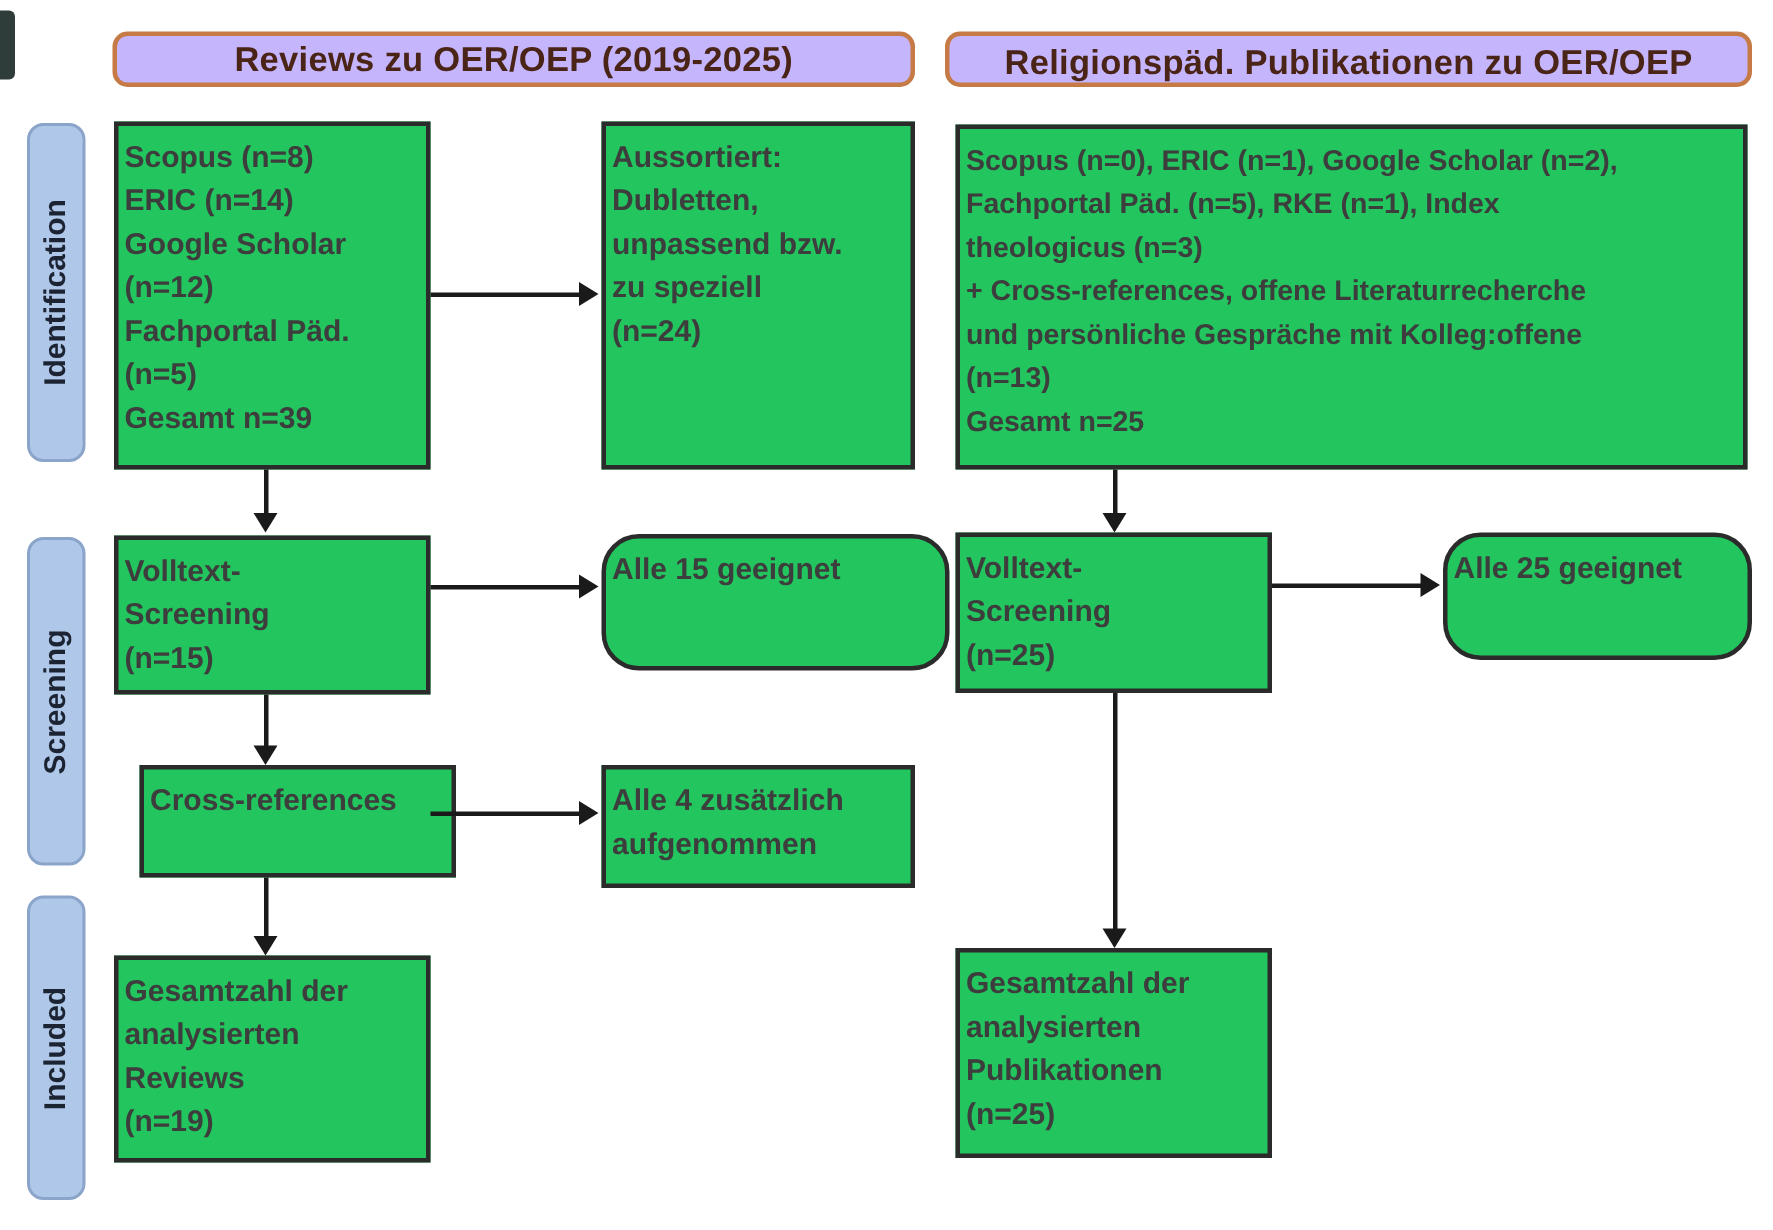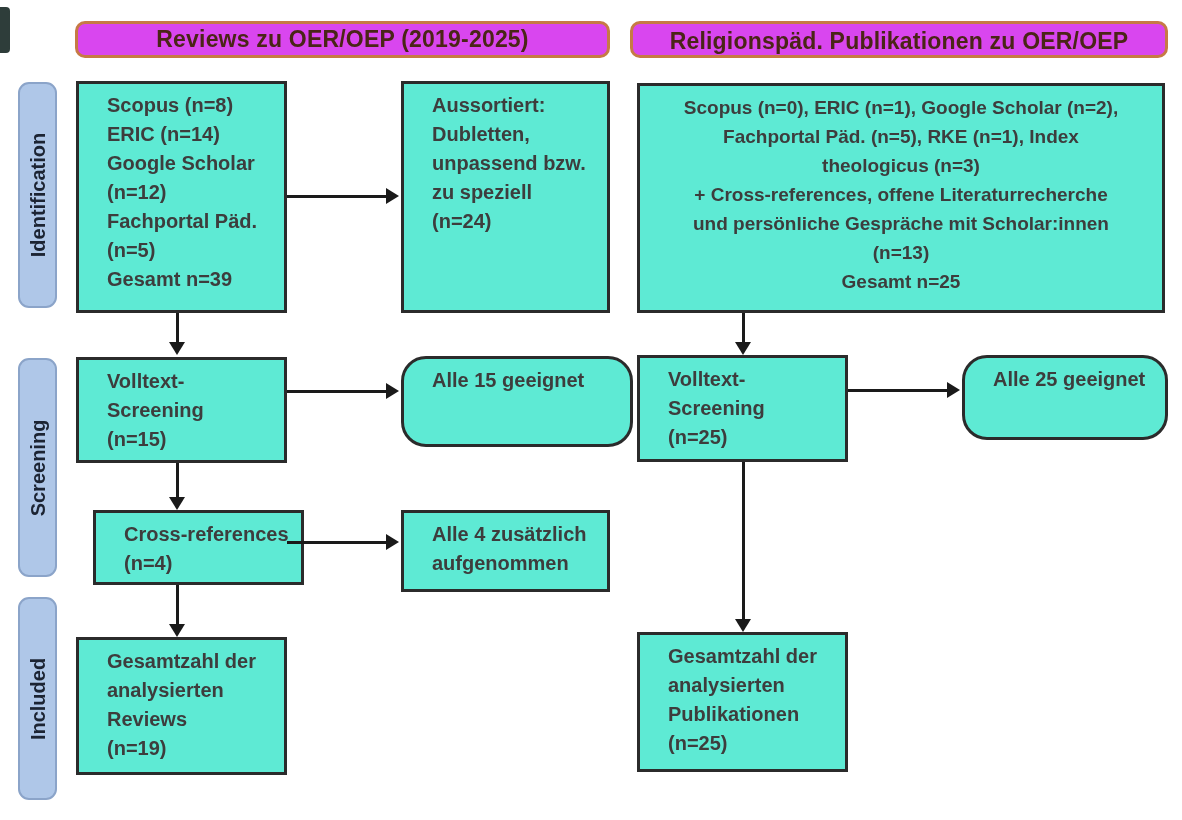--- a/index.html
+++ b/index.html
@@ -3,43 +3,43 @@
 <meta charset="utf-8">
 <style>
   html,body { margin:0; padding:0; background:#ffffff; }
   #stage {
     position:relative; width:1182px; height:820px; background:#ffffff;
     font-family:"Liberation Sans", sans-serif; overflow:hidden;
   }
   
   .phase-header {
     position:absolute; box-sizing:border-box;
-    background:#d946ef; border:3px solid #c67a45; border-radius:10px;
+    background:#c4b5fd; border:3px solid #c67a45; border-radius:10px;
     color:#4a2517; font-size:23px; font-weight:bold;
     display:flex; align-items:center; justify-content:center;
     letter-spacing:.2px; white-space:nowrap;
   }
   
   .stage-pill {
     position:absolute; box-sizing:border-box;
     background:#afc7e8; border:2.5px solid #8ba4c9; border-radius:11px;
   }
   .stage-pill .vtext {
     position:absolute; top:50%; left:50%;
     transform:translate(-50%,-50%) rotate(-90deg);
     white-space:nowrap; color:#1c2433; font-size:20px; font-weight:bold;
   }
   
   .fbox {
     position:absolute; box-sizing:border-box;
-    background:#5eead4; border:3px solid #2b2b2b;
+    background:#22c55e; border:3px solid #2b2b2b;
     color:#3d3d3d; font-size:20px; font-weight:bold; line-height:29px;
-    padding:7px 28px; white-space:nowrap;
+    padding:7px 4px; white-space:nowrap;
   }
-  .fbox.wide { font-size:19px;text-align:center; }
+  .fbox.wide { font-size:19px; }
   
   .arrow { position:absolute; }
   .shaft-v { position:absolute; width:3px; background:#1a1a1a; }
   .shaft-h { position:absolute; height:3px; background:#1a1a1a; }
   .head-down {
     position:absolute; width:0; height:0;
     border-left:8px solid transparent; border-right:8px solid transparent;
     border-top:13px solid #1a1a1a;
   }
   .head-right {
@@ -96,39 +96,38 @@
   <div class="fbox" style="left:76px; top:357px; width:211px; height:106px;">
       <div>Volltext-</div>
       <div>Screening</div>
       <div>(n=15)</div>
     </div>
   <div class="fbox" style="left:401px; top:356px; width:232px; height:91px;border-radius:25px;">
       <div>Alle 15 geeignet</div>
     </div>
   <div class="fbox" style="left:76px; top:510px; width:211px; height:75px;margin-left:17px;">
       <div>Cross-references</div>
-      <div>(n=4)</div>
     </div>
   <div class="fbox" style="left:401px; top:510px; width:209px; height:82px;">
       <div>Alle 4 zusätzlich</div>
       <div>aufgenommen</div>
     </div>
   <div class="fbox" style="left:76px; top:637px; width:211px; height:138px;">
       <div>Gesamtzahl der</div>
       <div>analysierten</div>
       <div>Reviews</div>
       <div>(n=19)</div>
     </div>
 
   <div class="fbox wide" style="left:637px; top:83px; width:528px; height:230px;">
       <div>Scopus (n=0), ERIC (n=1), Google Scholar (n=2),</div>
       <div>Fachportal Päd. (n=5), RKE (n=1), Index</div>
       <div>theologicus (n=3)</div>
       <div>+ Cross-references, offene Literaturrecherche</div>
-      <div>und persönliche Gespräche mit Scholar:innen</div>
+      <div>und persönliche Gespräche mit Kolleg:offene</div>
       <div>(n=13)</div>
       <div>Gesamt n=25</div>
     </div>
   <div class="fbox" style="left:637px; top:355px; width:211px; height:107px;">
       <div>Volltext-</div>
       <div>Screening</div>
       <div>(n=25)</div>
     </div>
   <div class="fbox" style="left:962px; top:355px; width:206px; height:85px;border-radius:25px;">
       <div>Alle 25 geeignet</div>

